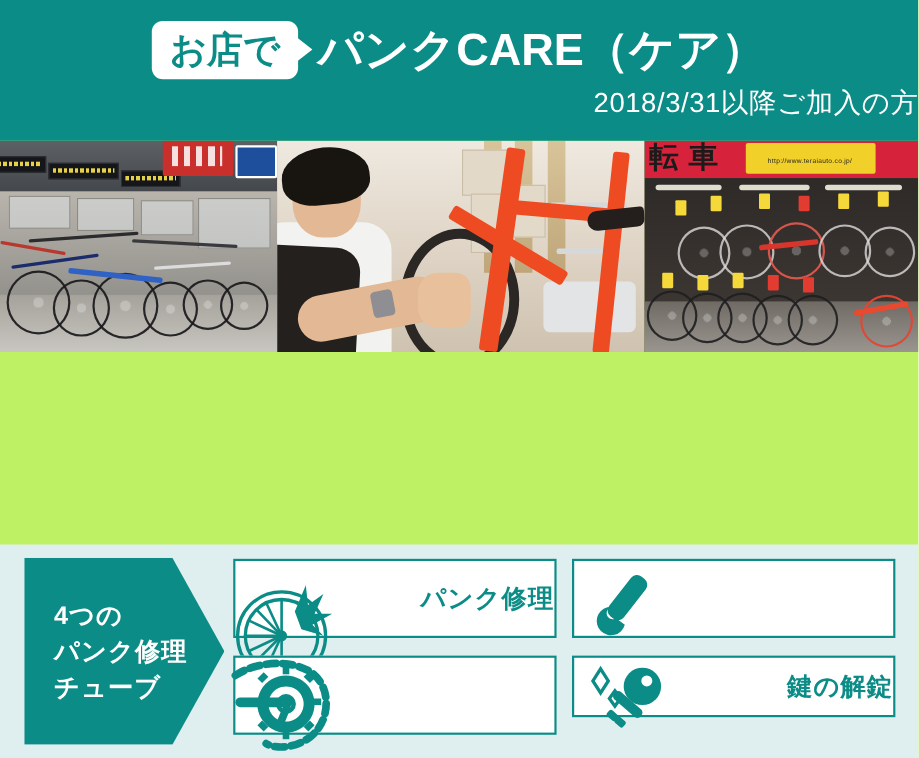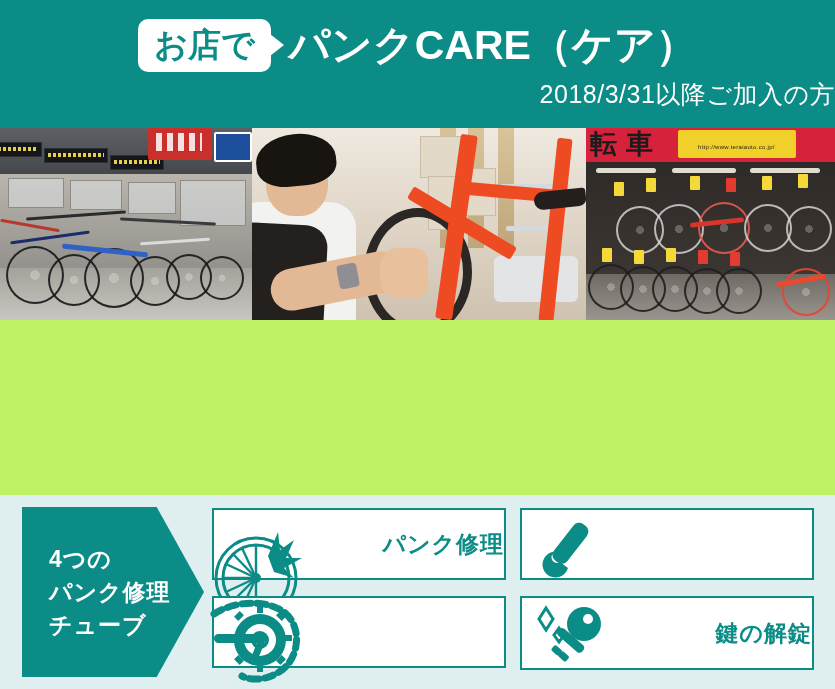--- a/index.html
+++ b/index.html
@@ -543,21 +543,21 @@
               <rect x="69" y="71" width="8" height="6" transform="rotate(-45 73 74)"></rect>
             </g>
             <rect x="6" y="48" width="52" height="9" rx="4.5"></rect>
             <circle cx="52" cy="54" r="7" fill="none" stroke="#0b8c86" stroke-width="4"></circle>
             <rect x="48" y="54" width="7" height="26" rx="3" transform="rotate(22 52 60)"></rect>
           </g>
         </svg>
       </div>
     </div>
 
-    <div class="card" style="left:520px; top:101px; width:294px; height:74px;">
+    <div class="card" style="left:520px; top:101px; width:294px; height:56px;">
       <div class="icon-wrap">
         <svg width="96" height="72" viewBox="0 0 96 72" style="left:6px; top:2px;">
           <g fill="#0b8c86">
             <circle cx="56" cy="24" r="17"></circle>
             <circle cx="60" cy="19" r="5" fill="#ffffff"></circle>
             <rect x="27" y="36" width="32" height="9" rx="4" transform="rotate(41 43 40)"></rect>
             <rect x="24" y="47" width="10" height="7" rx="2" transform="rotate(41 29 50)"></rect>
             <rect x="31" y="53" width="10" height="7" rx="2" transform="rotate(41 36 56)"></rect>
           </g>
           <g fill="none" stroke="#0b8c86" stroke-width="3">

